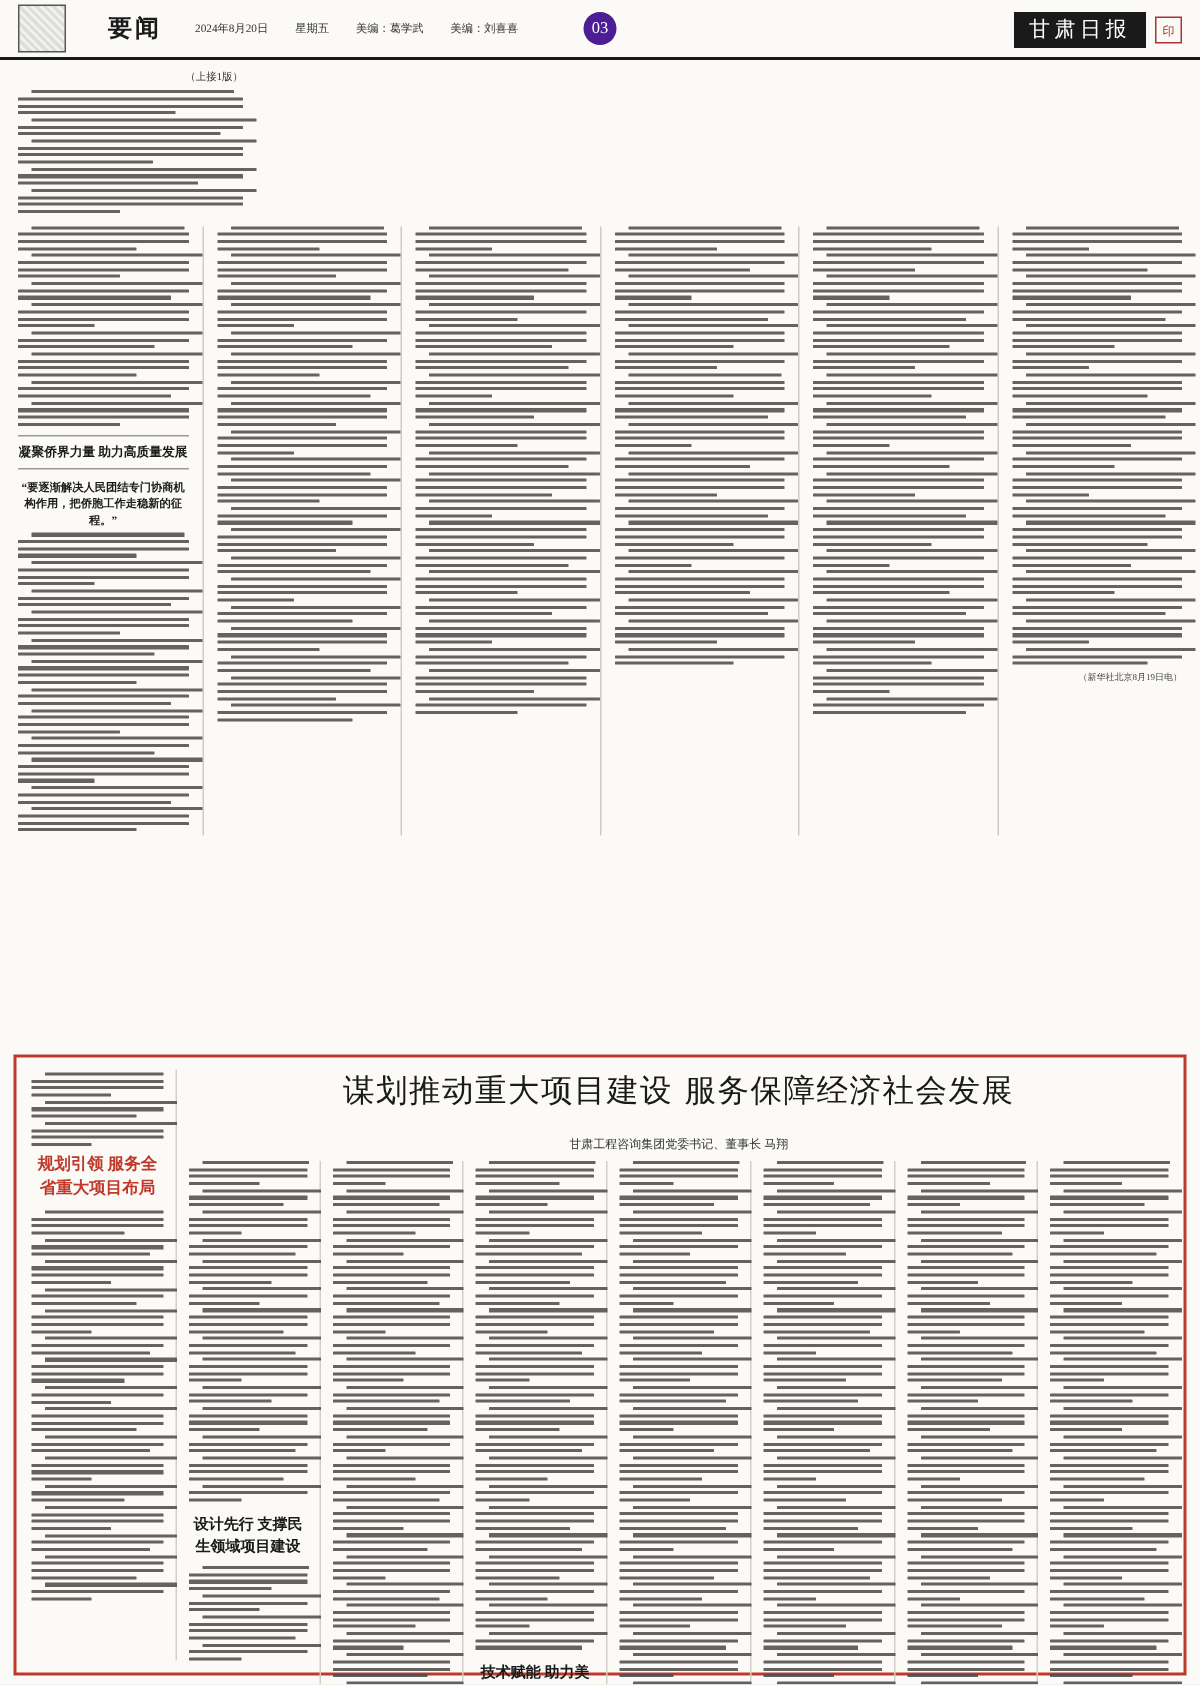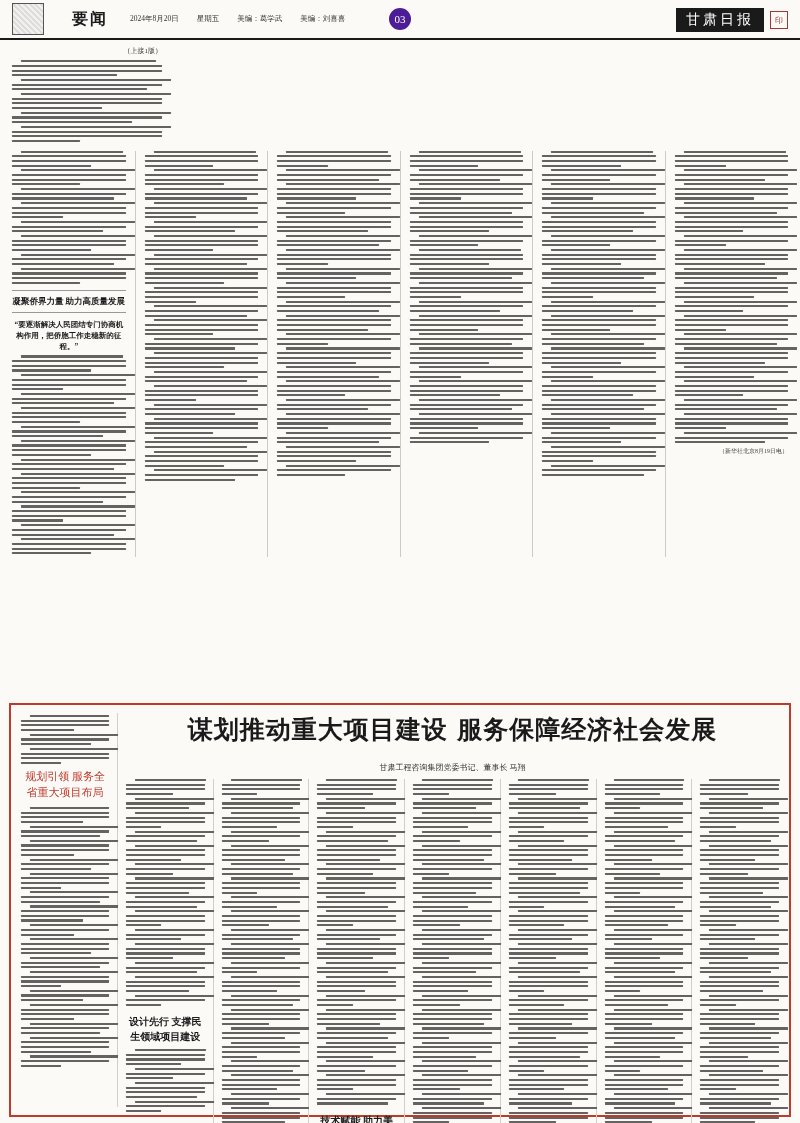--- a/index.html
+++ b/index.html
@@ -42,23 +42,23 @@
   .lead-label{font-size:7px;text-align:right;margin-bottom:3px;color:#333;}
 
   .callout{border-top:1px solid #999;border-bottom:1px solid #999;padding:4px 0;margin:6px 0;}
   .callout .ct{font-size:8.5px;font-weight:bold;text-align:center;line-height:1.5;}
   .quote{font-size:7.5px;font-weight:bold;text-align:center;margin:5px 0 3px;line-height:1.5;}
 
   
   .bottom{position:absolute;left:9px;right:9px;bottom:6px;top:703px;border:2px solid #c03a2b;background:#fbfaf7;}
   .bottom-inner{padding:8px 10px;height:100%;box-sizing:border-box;display:flex;gap:8px;}
   .b-head{text-align:center;}
-  .b-headline{font-size:25px;font-weight:bold;font-family:"DejaVu Sans",sans-serif;letter-spacing:1px;}
+  .b-headline{font-size:21px;font-weight:normal;font-family:"DejaVu Sans",sans-serif;letter-spacing:1px;}
   .b-byline{font-size:8px;margin-top:16px;color:#333;}
-  .red-title{color:#c03a2b;font-weight:normal;font-size:11px;text-align:center;line-height:1.5;margin:4px 0 6px;}
+  .red-title{color:#c03a2b;font-weight:bold;font-size:11px;text-align:center;line-height:1.5;margin:4px 0 6px;}
   .sec-title{font-size:10px;font-weight:bold;text-align:center;line-height:1.5;margin:8px 0 5px;}
   .narrow{width:88px;}
   .vline{width:1px;background:#d3cfc8;}
   .footnote{font-size:6px;text-align:right;margin-top:4px;color:#444;}
 </style>
 </head>
 <body>
 
 <div class="page">
 

